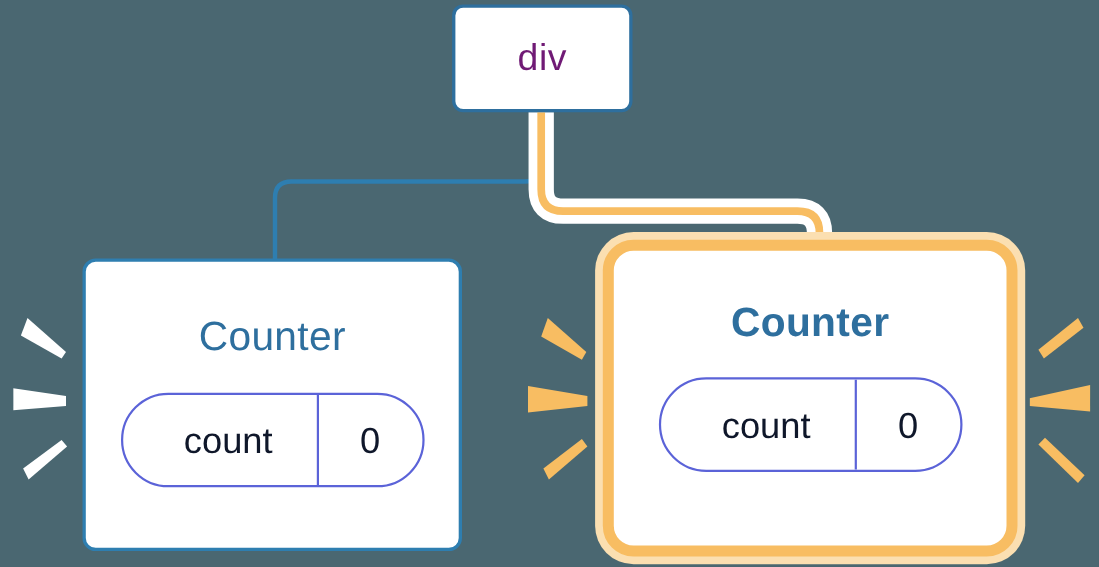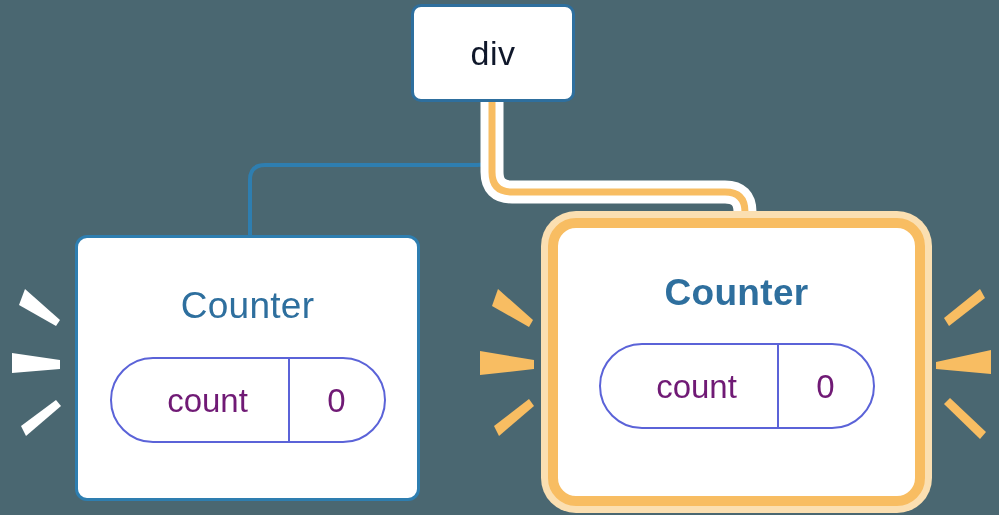--- a/index.html
+++ b/index.html
@@ -39,21 +39,21 @@
     top: 4px;
     width: 164px;
     height: 98px;
     border: 3px solid #2e6f9e;
     border-radius: 10px;
     justify-content: center;
     z-index: 6;
   }
   #div-node .node-title {
     font-size: 34px;
-    color: #0f172a;
+    color: #701a75;
     line-height: 1;
     letter-spacing: 0.5px;
   }
   
   #counter-left {
     left: 75px;
     top: 235px;
     width: 345px;
     height: 266px;
     border: 3px solid #2e7eb0;
@@ -102,21 +102,21 @@
     margin-top: 33px;
   }
   #counter-right .pill {
     width: 272px;
     margin-top: 32px;
   }
   .pill-key, .pill-val {
     display: flex;
     align-items: center;
     justify-content: center;
-    color: #701a75;
+    color: #0f172a;
     font-size: 33px;
     line-height: 1;
   }
   .pill-key {
     flex: 0 0 176px;
     padding-left: 16px;
     box-sizing: border-box;
   }
   .pill-divider {
     width: 2px;

